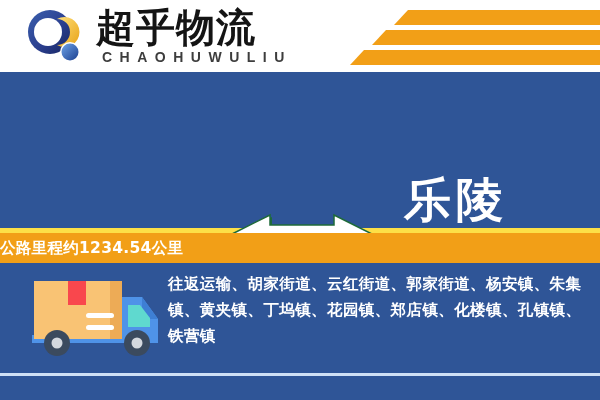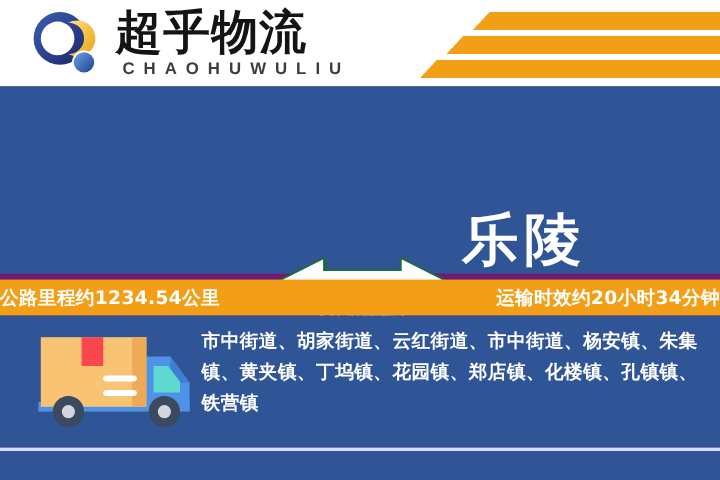--- a/index.html
+++ b/index.html
@@ -3,21 +3,21 @@
 <meta charset="utf-8">
 <style>
   html,body{margin:0;padding:0;}
   body{
     width:600px;height:400px;
     font-family:"Liberation Sans","DejaVu Sans",sans-serif;
     background:#ffffff;overflow:hidden;
   }
   #banner{
     position:relative;width:600px;height:400px;
-    background:#701a75;overflow:hidden;
+    background:#fde047;overflow:hidden;
   }
 
   
   .header{
     position:absolute;left:0;top:0;width:600px;height:72px;
     background:#ffffff;overflow:hidden;
   }
   .logo-mark{
     position:absolute;left:26px;top:9px;width:58px;height:56px;
   }
@@ -53,21 +53,21 @@
     background:#2f5597;
   }
   .city{
     position:absolute;top:128px;
     font-family:"DejaVu Sans","Liberation Sans",sans-serif;
     font-size:47px;font-weight:bold;color:#ffffff;
     letter-spacing:5px;white-space:nowrap;
     transform:translateY(-50%);
   }
   .city.origin{left:55px;}
-  .city.dest{left:385px;}
+  .city.dest{left:404px;}
 
   .arrow-group{
     position:absolute;left:232px;top:112px;width:140px;height:100px;
   }
   .arrow-top-text{
     position:absolute;left:0;top:0;width:140px;text-align:center;
     font-family:"DejaVu Sans","Liberation Sans",sans-serif;
     font-size:14px;font-weight:bold;color:#ffffff;
     letter-spacing:0.5px;white-space:nowrap;
   }
@@ -175,21 +175,20 @@
 
       <div class="arrow-bottom-text">【往返运输】</div>
     </div>
 
     <div class="city dest">乐陵</div>
   </div>
 
   <div class="infobar">
     <span class="infobar-text">公路里程约1234.54公里</span>
     <span class="infobar-gap"></span>
-    <span class="infobar-text">运输时效约20小时34分钟</span>
   </div>
 
   <div class="coverage">
 
     <span class="truck">
       <svg width="136" height="86" viewBox="0 0 136 86">
 
         <path d="M96 22 L118 22 L134 44 L134 66 L96 66 Z" fill="#4f93e8"></path>
         <path d="M118 22 L134 44 L118 44 Z" fill="#3e7fd4"></path>
 
@@ -205,19 +204,19 @@
         <rect x="62" y="38" width="28" height="5" rx="2.5" fill="#ffffff"></rect>
         <rect x="62" y="50" width="28" height="5" rx="2.5" fill="#ffffff"></rect>
 
         <circle cx="33" cy="68" r="13" fill="#3b4a5e"></circle>
         <circle cx="33" cy="68" r="5.5" fill="#d4d8de"></circle>
         <circle cx="113" cy="68" r="13" fill="#3b4a5e"></circle>
         <circle cx="113" cy="68" r="5.5" fill="#d4d8de"></circle>
       </svg>
     </span>
 
-    <div class="towns">市中街道、胡家街道、云红街道、市中街道、杨安镇、朱集镇、黄夹镇、丁坞镇、花园镇、郑店镇、化楼镇、孔镇镇、铁营镇</div>
+    <div class="towns">往返运输、胡家街道、云红街道、郭家街道、杨安镇、朱集镇、黄夹镇、丁坞镇、花园镇、郑店镇、化楼镇、孔镇镇、铁营镇</div>
   </div>
 
   <div class="divider"></div>
   <div class="footer"></div>
 
 </div>
 
 </body></html>

